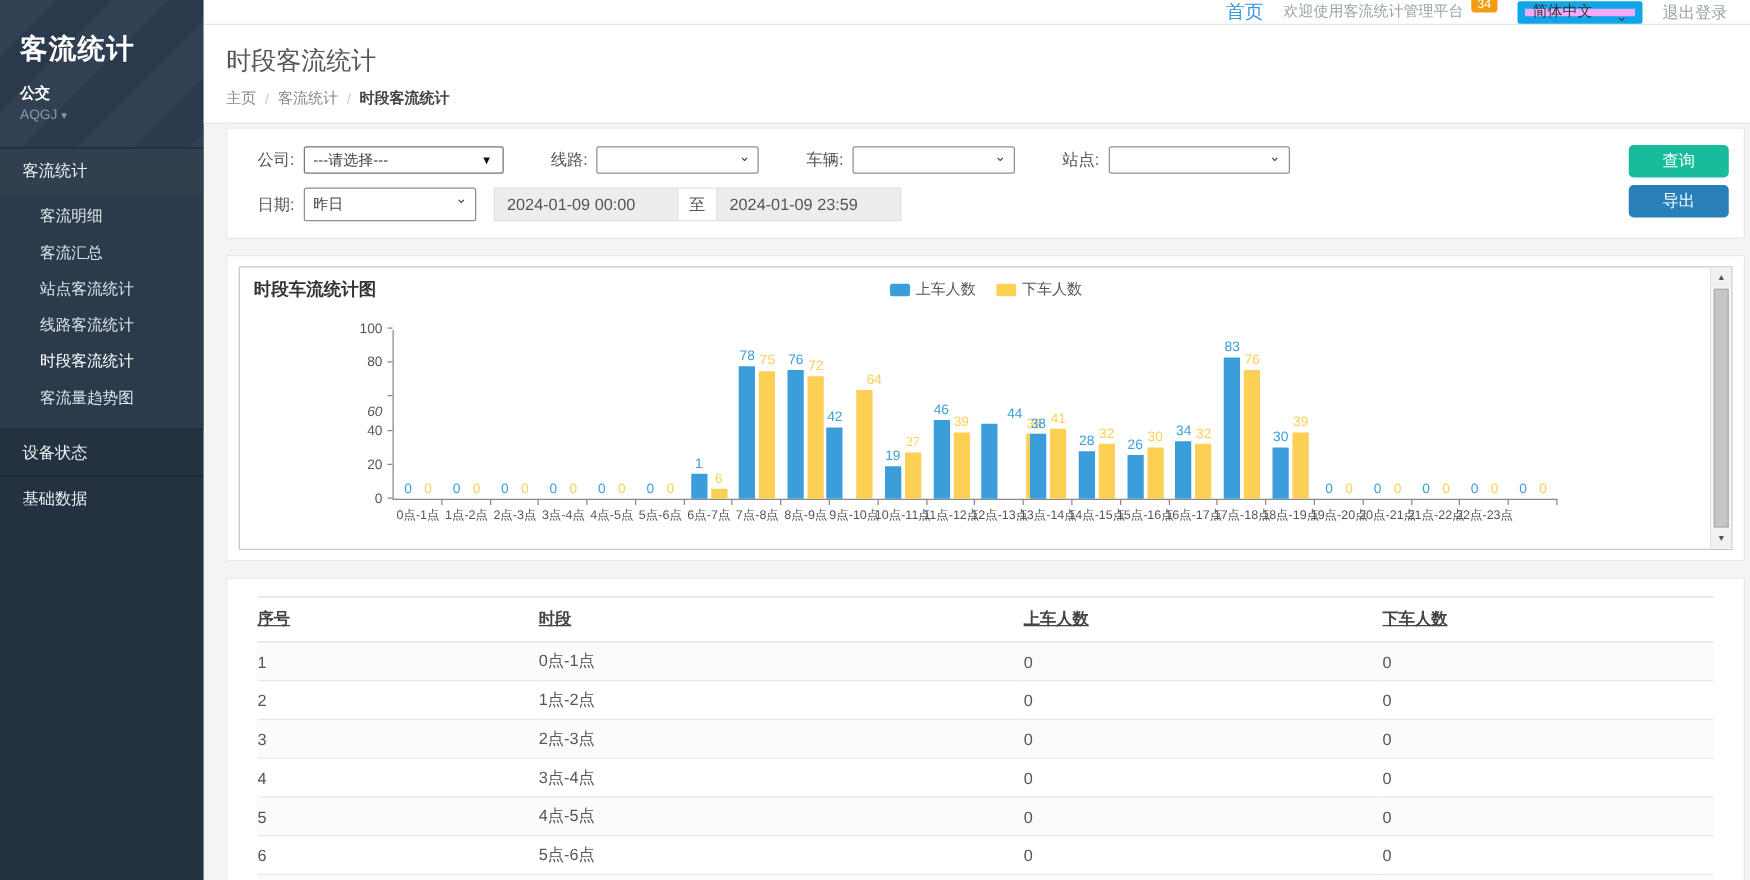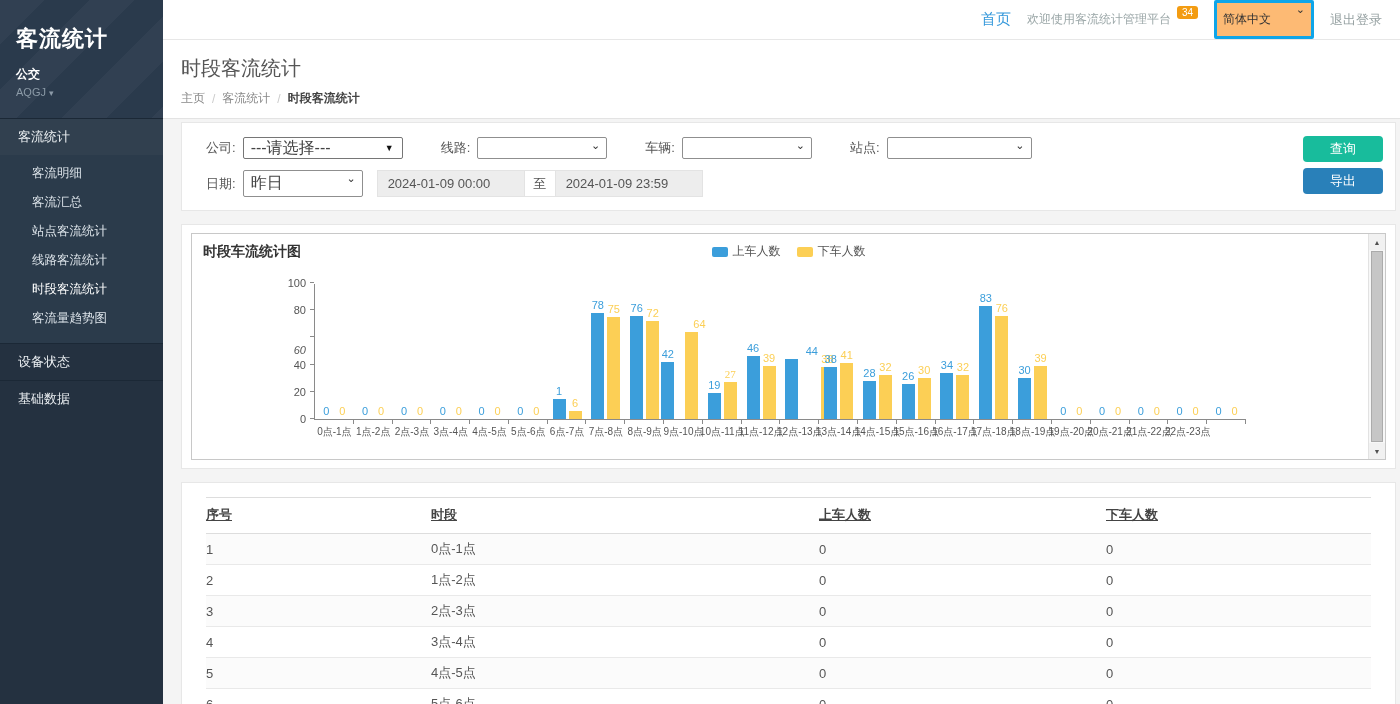--- a/index.html
+++ b/index.html
@@ -35,21 +35,21 @@
     height:41px; background:#fff; border-bottom:1px solid #e7e7e7;
     display:flex; align-items:center; justify-content:flex-end; gap:16px; padding-right:18px;
   }
   .home-link { color:#3498db; font-size:15px; cursor:pointer; }
   .welcome { color:#9aa6a7; font-size:12px; position:relative; }
   .badge {
     display:inline-block; background:#f39c12; color:#fff; font-size:10px; line-height:13px;
     padding:0 5px; border-radius:3px; transform:translateY(-7px); margin-left:6px;
   }
   .lang-select {
-    width:100px; height:39px; border:3px solid #0ea5e9; border-radius:2px; background:#fdba74;
+    width:100px; height:18px; border:6px solid #0ea5e9; border-radius:2px; background:#f0abfc;
     font-size:12px; color:#333; display:flex; align-items:center; padding:0 6px; position:relative; cursor:pointer;
   }
   .lang-select::after { content:"⌄"; position:absolute; right:6px; top:0px; font-size:11px; color:#333; }
   .logout-link { color:#95a0a1; font-size:13px; cursor:pointer; }
 
   .heading { background:#fff; padding:15px 0 11px 18px; border-bottom:1px solid #e3e3e3; }
   .page-title { font-size:20px; font-weight:normal; color:#565656; }
   .breadcrumb { margin-top:8px; font-size:12px; color:#999; display:flex; gap:7px; align-items:center; }
   .breadcrumb .sep { color:#ccc; }
   .crumb { color:#888; cursor:pointer; }
@@ -59,27 +59,27 @@
 
   
   .card { background:#fff; border:1px solid #e7e7e7; }
   .filter-card { position:relative; padding:14px 110px 13px 24px; }
   .filter-row { display:flex; align-items:center; }
   .filter-row + .filter-row { margin-top:11px; }
   .f-label { font-size:13px; color:#555; margin-right:7px; }
   .f-group { display:flex; align-items:center; margin-right:38px; }
   .sel {
     height:22px; background:#fff; border:1px solid #8f8f8f; border-radius:2px;
-    display:flex; align-items:center; padding:0 20px 0 7px; font-size:16px; color:#444;
+    display:flex; align-items:center; padding:0 20px 0 7px; font-size:12px; color:#444;
     position:relative; cursor:pointer;
   }
   .sel::after { content:"⌄"; position:absolute; right:6px; top:1px; font-size:11px; color:#333; }
   .sel.custom { border:1px solid #767676; border-radius:2px; }
   .sel.custom::after { content:"▼"; font-size:9px; top:5px; right:8px; color:#111; }
-  .w160{width:160px;} .w130{width:130px;} .w145{width:145px;} .w115{width:120px;}
+  .w160{width:160px;} .w130{width:130px;} .w145{width:145px;} .w115{width:138px;}
   .date-input {
     width:148px; height:27px; background:#ededed; border:1px solid #e3e3e3;
     display:flex; align-items:center; padding:0 10px; font-size:13px; color:#555;
   }
   .date-sep {
     height:27px; width:30px; background:#fff; border-top:1px solid #e3e3e3; border-bottom:1px solid #e3e3e3;
     display:flex; align-items:center; justify-content:center; font-size:13px; color:#555;
   }
   .btn-col { position:absolute; right:12px; top:13px; display:flex; flex-direction:column; gap:6px; }
   .btn {
@@ -328,21 +328,21 @@
                   <div class="bar" style="background: rgb(252, 207, 85); height: 8.16px;"></div>
                 </div>
                 <div class="xlabel">6点-7点</div>
               </div>
               <div class="group">
                 <div class="barcol">
                   <div class="bar-val" style="color: rgb(59, 158, 219);">78</div>
                   <div class="bar" style="background: rgb(59, 158, 219); height: 106.08px;"></div>
                 </div>
                 <div class="barcol">
-                  <div class="bar-val" style="color: rgb(252, 207, 85);">75</div>
+                  <div class="bar-val" style="color: rgb(252, 207, 85); font-family: Liberation Mono, monospace;">75</div>
                   <div class="bar" style="background: rgb(252, 207, 85); height: 102px;"></div>
                 </div>
                 <div class="xlabel">7点-8点</div>
               </div>
               <div class="group">
                 <div class="barcol">
                   <div class="bar-val" style="color: rgb(59, 158, 219);">76</div>
                   <div class="bar" style="background: rgb(59, 158, 219); height: 103.36px;"></div>
                 </div>
                 <div class="barcol">

